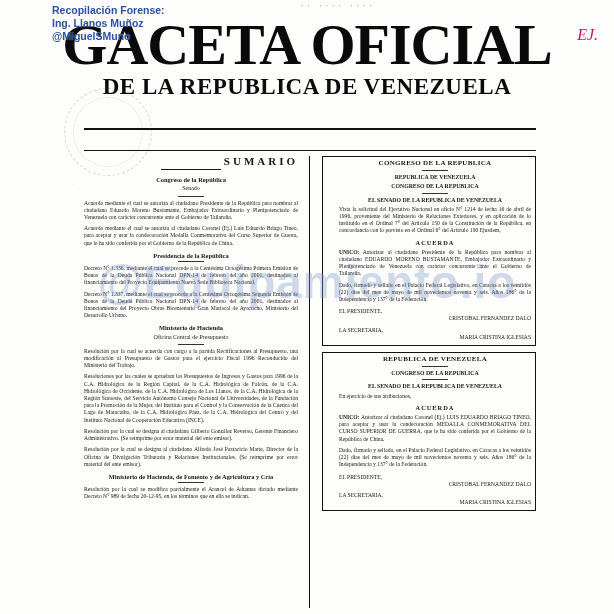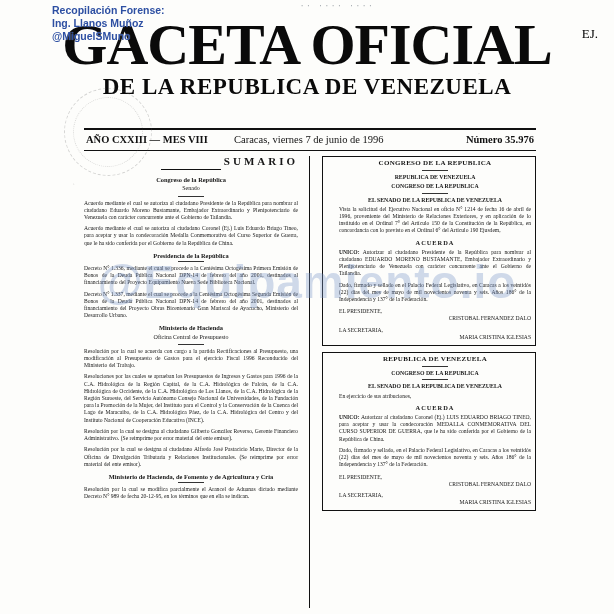--- a/index.html
+++ b/index.html
@@ -45,21 +45,21 @@
   
   .top-noise{
     position:absolute;left:300px;top:2px;width:120px;height:12px;
     font-family:"Liberation Mono", monospace;
     font-size:7px;color:#9aa0a6;letter-spacing:2px;z-index:5;
     overflow:hidden;
   }
   .ej-mark{
     position:absolute;right:16px;top:26px;
     font-family:"Liberation Serif", serif;
-    font-size:13px;color:#000000;z-index:20;
+    font-style:italic;font-size:16px;color:#be185d;z-index:20;
   }
   
   .masthead{
     position:absolute;left:0;top:16px;width:614px;text-align:center;
   }
   .gaceta-title{
     font-family:"Liberation Serif", serif;
     font-weight:bold;
     font-size:58px;
     line-height:58px;
@@ -201,25 +201,20 @@
   <div class="wm">@Equipamiento.io</div>
 
   <div class="masthead">
     <div class="gaceta-title">GACETA OFICIAL</div>
     <div class="republica-line">DE LA REPUBLICA DE VENEZUELA</div>
   </div>
 
   <div class="seal"></div>
 
   <div class="rule-main"></div>
-  <div class="issue-line">
-    <span class="l">AÑO CXXIII — MES VIII</span>
-    <span class="c">Caracas, viernes 7 de junio de 1996</span>
-    <span class="r">Número 35.976</span>
-  </div>
   <div class="rule-under-issue"></div>
 
   <div class="cols">
     <div class="col-divider"></div>
 
     <div class="col col-left">
       <h2 class="sumario">SUMARIO</h2>
       <div class="sum-rule"></div>
 
       <div class="sec-head">Congreso de la República</div>

